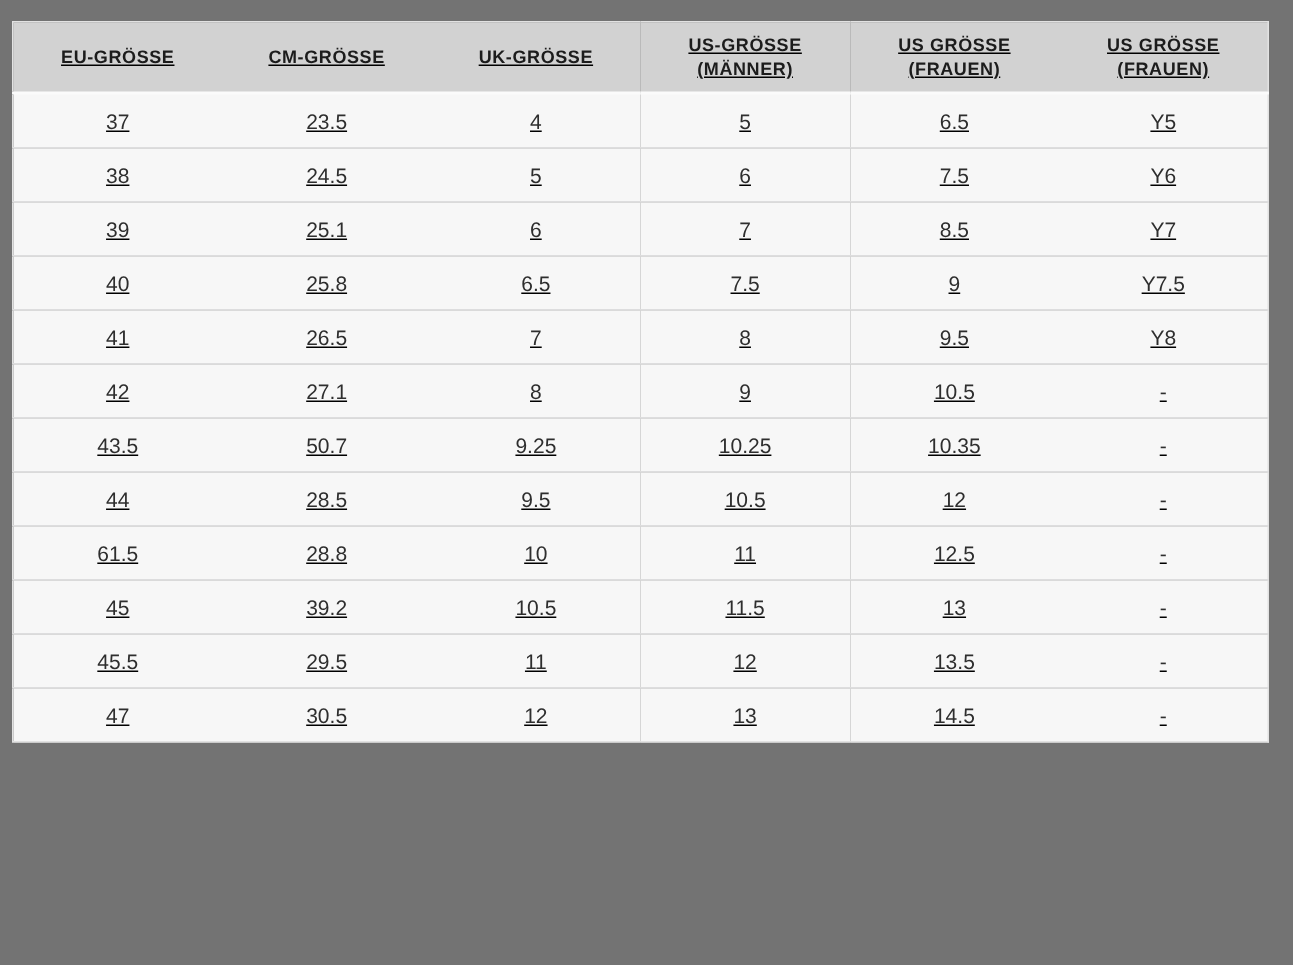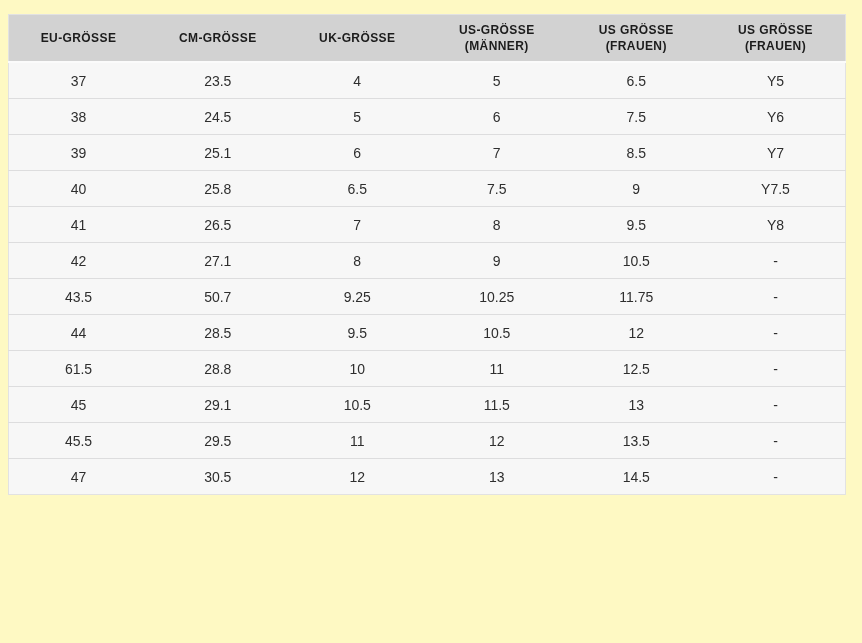--- a/index.html
+++ b/index.html
@@ -4,24 +4,25 @@
 <style>
   html, body {
     margin: 0;
     padding: 0;
     background: #ffffff;
     font-family: "Liberation Sans", sans-serif;
   }
   .page {
     width: 862px;
     height: 643px;
-    background: #fef9c3;
+    background: #737373;
     overflow: hidden;
     box-sizing: border-box;
     padding: 14px 16px 0 8px;
+    text-decoration: underline;
   }
   table.size-table {
     width: 838px;
     border-collapse: collapse;
     table-layout: fixed;
     border: 1px solid #e2e2e2;
   }
   table.size-table thead th {
     background: #d2d2d2;
     color: #1c1c1c;
@@ -110,42 +111,42 @@
           <td>8</td>
           <td>9</td>
           <td>10.5</td>
           <td>-</td>
         </tr>
         <tr>
           <td>43.5</td>
           <td>50.7</td>
           <td>9.25</td>
           <td>10.25</td>
-          <td>11.75</td>
+          <td>10.35</td>
           <td>-</td>
         </tr>
         <tr>
           <td>44</td>
           <td>28.5</td>
           <td>9.5</td>
           <td>10.5</td>
           <td>12</td>
           <td>-</td>
         </tr>
         <tr>
           <td>61.5</td>
           <td>28.8</td>
           <td>10</td>
           <td>11</td>
           <td>12.5</td>
           <td>-</td>
         </tr>
         <tr>
           <td>45</td>
-          <td>29.1</td>
+          <td>39.2</td>
           <td>10.5</td>
           <td>11.5</td>
           <td>13</td>
           <td>-</td>
         </tr>
         <tr>
           <td>45.5</td>
           <td>29.5</td>
           <td>11</td>
           <td>12</td>

